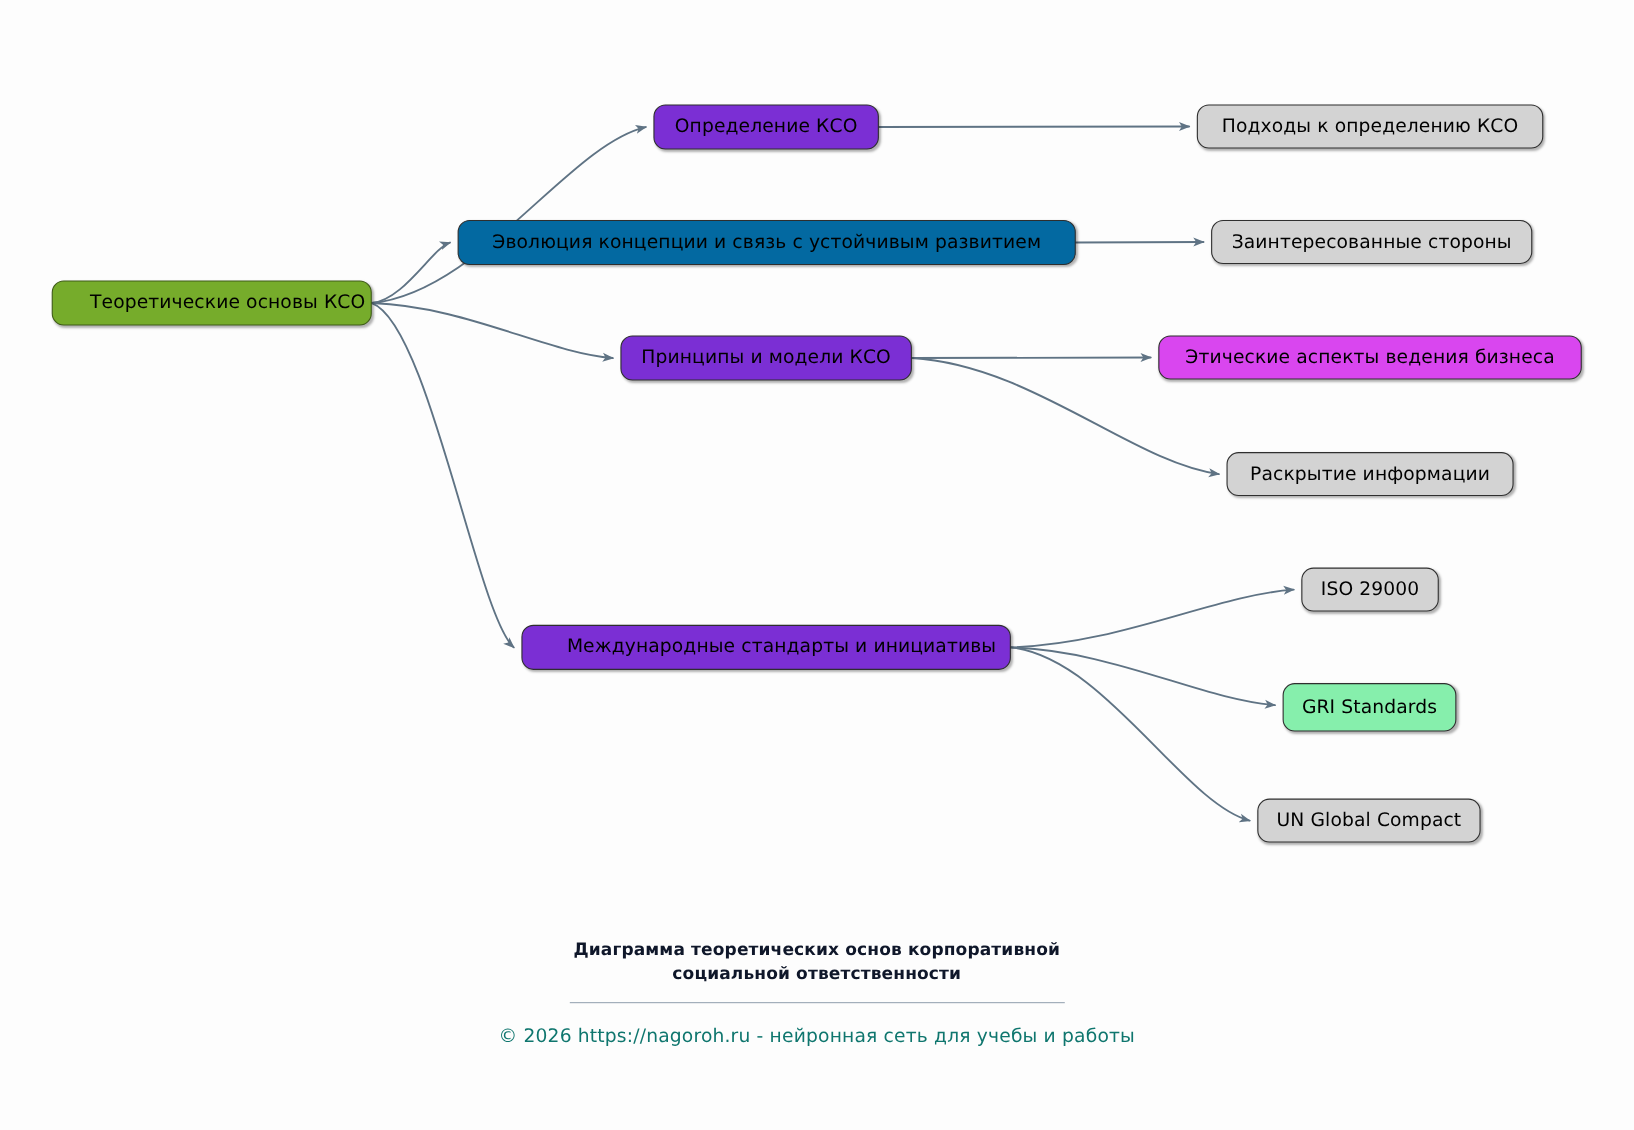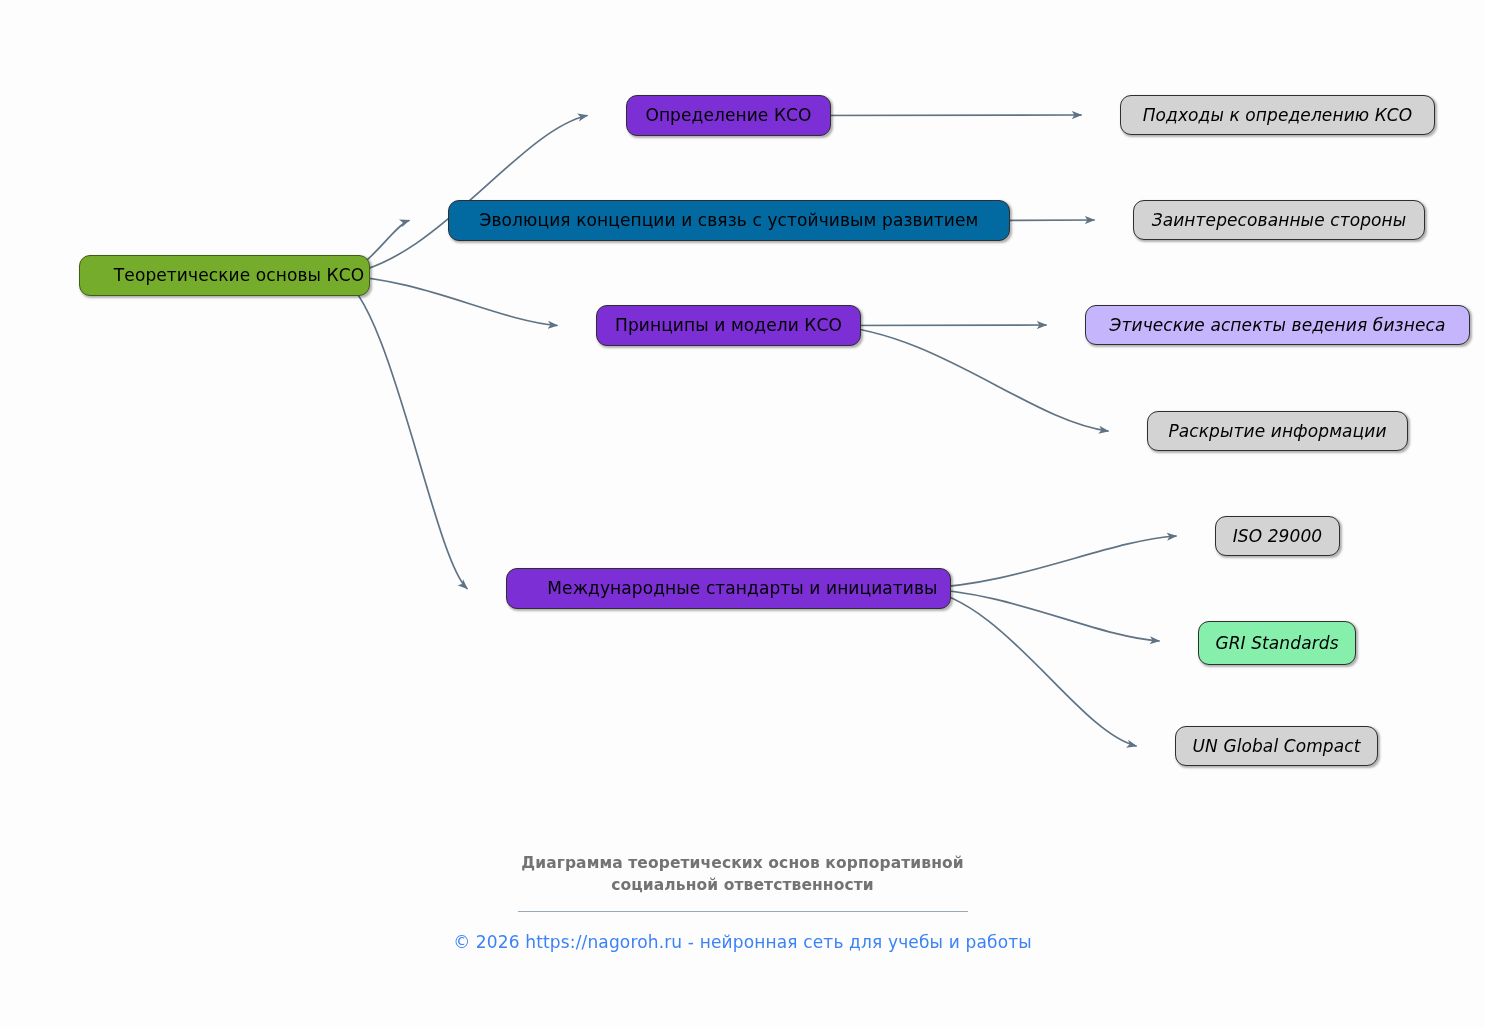--- a/index.html
+++ b/index.html
@@ -36,73 +36,71 @@
     box-sizing: border-box;
     display: flex;
     align-items: center;
     justify-content: center;
     border-radius: 11px;
     border: 1.4px solid #2c2c2c;
     white-space: nowrap;
     line-height: 1;
     cursor: default;
     box-shadow: 1.5px 1.5px 2.2px rgba(0,0,0,0.30);
-    margin-left: 32px;
   }
   .node-label {
     display: block;
     color: #000000;
     font-size: 17px;
     letter-spacing: 0.1px;
     padding: 0 4px;
   }
   .node.root {
     background: #76ac2b;
     border-color: #3f5c18;
     padding-left: 29px;
   }
   .node.branch {
     background: #7b2fd4;
     border-color: #2e2e2e;
   }
   .node.leaf {
     background: #d3d3d3;
     border-color: #2f2f2f;
-    font-style: italic;
   }
   .node.leaf .node-label,
   .node.root .node-label,
   .node.branch .node-label {
     color: #000000;
   }
 
   #caption-block {
     position: absolute;
     left: 0;
     top: 852px;
     width: 1485px;
     text-align: center;
   }
   #caption-title {
     font-size: 15.5px;
     font-weight: bold;
-    color: #737373;
+    color: #0f172a;
     line-height: 1.45;
     letter-spacing: 0.1px;
   }
   #caption-rule {
     width: 450px;
     height: 0;
     margin: 14px auto 0 auto;
     border-bottom: 1.3px solid #9aa7b4;
   }
   #caption-credit {
     margin-top: 20px;
     font-size: 17px;
-    color: #3b82f6;
+    color: #0f766e;
     letter-spacing: 0.15px;
   }
 </style>
 </head>
 <body style="background: rgb(253, 253, 253);">
 
 <div id="diagram-canvas">
 
   <svg class="edge-layer" viewBox="0 0 1485 1027">
     <defs>
@@ -140,21 +138,21 @@
       </div>
       <div class="node branch" style="left: 474px; top: 568px; width: 445px; height: 41px; background: rgb(123, 47, 212); padding-left: 28px;">
         <span class="node-label">Международные стандарты и инициативы</span>
       </div>
       <div class="node leaf" style="left: 1088px; top: 95px; width: 315px; height: 40px; background: rgb(211, 211, 211);">
         <span class="node-label">Подходы к определению КСО</span>
       </div>
       <div class="node leaf" style="left: 1101px; top: 200px; width: 292px; height: 40px; background: rgb(211, 211, 211);">
         <span class="node-label">Заинтересованные стороны</span>
       </div>
-      <div class="node leaf" style="left: 1053px; top: 305px; width: 385px; height: 40px; background: #c4b5fd;">
+      <div class="node leaf" style="left: 1053px; top: 305px; width: 385px; height: 40px; background: #d946ef;">
         <span class="node-label">Этические аспекты ведения бизнеса</span>
       </div>
       <div class="node leaf" style="left: 1115px; top: 411px; width: 261px; height: 40px; background: rgb(211, 211, 211); align-items: center;">
         <span class="node-label">Раскрытие информации</span>
       </div>
       <div class="node leaf" style="left: 1183px; top: 516px; width: 125px; height: 40px; background: rgb(211, 211, 211);">
         <span class="node-label">ISO 29000</span>
       </div>
       <div class="node leaf" style="left: 1166px; top: 621px; width: 158px; height: 44px; background: #86efac;">
         <span class="node-label">GRI Standards</span>

